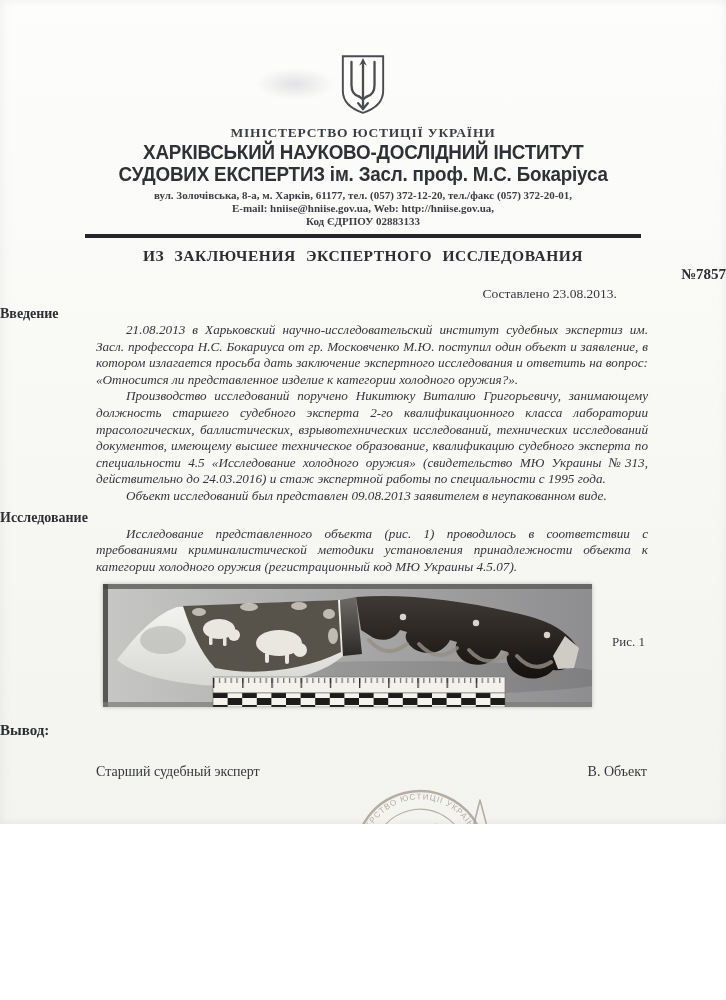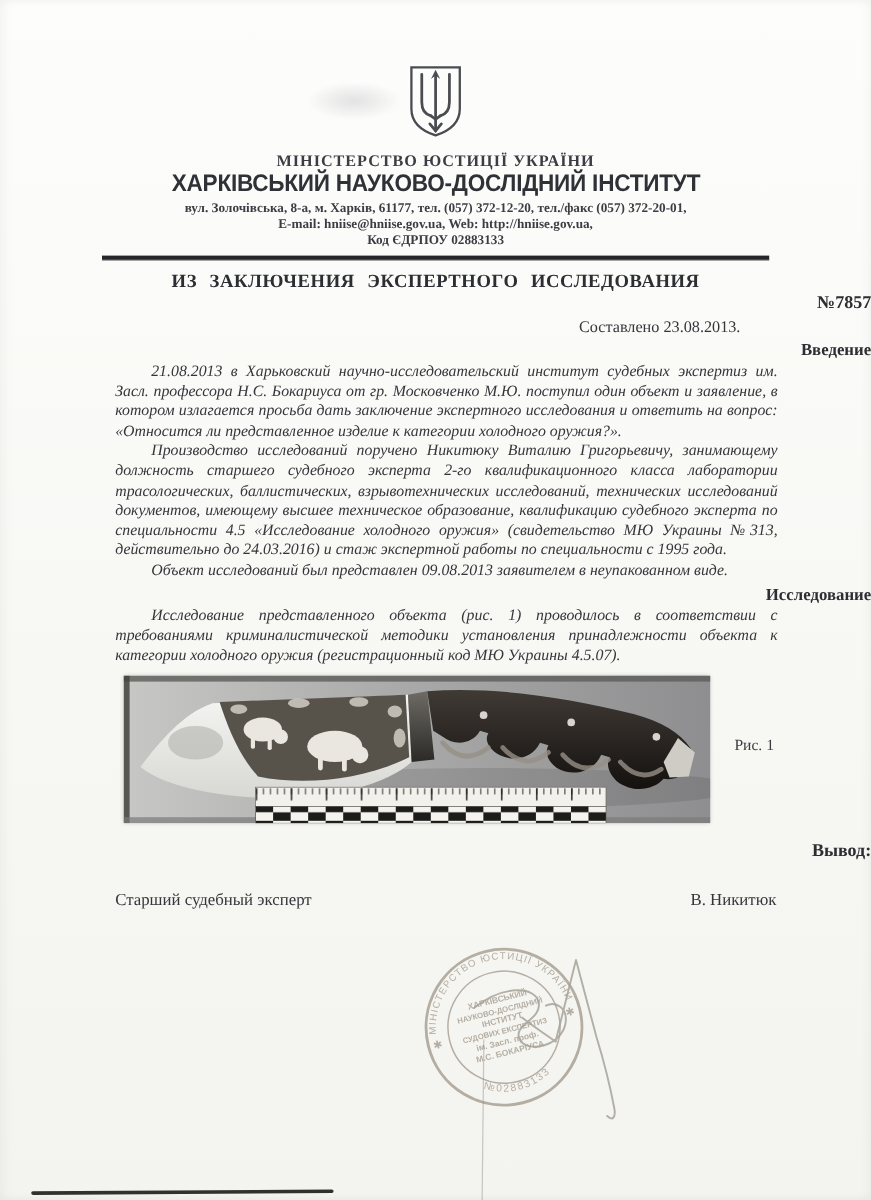--- a/index.html
+++ b/index.html
@@ -1,39 +1,39 @@
 <!DOCTYPE html>
 <html><head>
 <meta charset="utf-8">
 <style>
   * { margin: 0; padding: 0; box-sizing: border-box; }
   html,body { width:726px; }
   body { font-family:"Liberation Serif", serif; }
   .page {
-    position: relative; width:726px; height:1000px; overflow:hidden;
+    position: relative; width:726px; height:824px; overflow:hidden;
     background: linear-gradient(180deg,#fdfdfc 0%,#f8f8f5 50%,#f3f3ef 100%);
     color:#35363b;
     box-shadow: inset 4px 0 10px rgba(0,0,0,.035), inset -3px 0 8px rgba(0,0,0,.03);
   }
   .center { text-align:center; }
   .emblem-wrap { padding-top:54px; text-align:center; }
   .ministry { margin-top:5px; font-size:13.5px; font-weight:bold; letter-spacing:.8px; color:#3c3d44; }
   .institute { font-family:"Liberation Sans", sans-serif; font-weight:bold; font-size:20px;
                line-height:22px; color:#303136; letter-spacing:-.2px; }
   .institute .squeeze { display:inline-block; transform:scaleX(.94); transform-origin:center; white-space:nowrap; }
   .addr { font-size:11px; font-weight:bold; line-height:13px; color:#3c3d44; }
   .addr-first { margin-top:4px; }
   .rule { width:556px; margin:6px auto 0; height:2px;
           border-top:3px solid #26262a; border-bottom:1.5px solid #26262a; }
   .title-block { margin-top:8px; font-weight:bold; color:#2d2e33; }
   .t1 { font-size:15px; line-height:18px; letter-spacing:1px; }
   .t2 { font-size:15.5px; line-height:19px; word-spacing:6px; letter-spacing:.5px; }
   .t3 { font-size:15px; line-height:18px;text-align:right; }
   .date-line { margin-top:3px; padding-right:109px; text-align:right; font-size:13.5px; }
-  h3.sec { margin-top:3px; text-align:right; font-size:14px; line-height:17px; color:#2d2e33; }
+  h3.sec { margin-top:3px; text-align:left; font-size:14px; line-height:17px; color:#2d2e33; }
   p.body { margin:0 78px 0 96px; text-align:justify; text-indent:30px;
            font-size:13.2px; line-height:16.6px;font-style:italic; }
   p.concl { margin:1px 78px 0 96px; text-align:justify; text-indent:32px;
             font-size:15.2px; line-height:21px; }
   h3.sec-research { margin-top:4px; }
   h3.sec-concl { margin-top:15px; font-size:15px; }
   figure.photo-fig { position:relative; margin:9px 0 0 0; height:123px; }
   .photo { position:absolute; left:103px; top:0; width:489px; height:123px; display:block;
            box-shadow:0 0 4px rgba(0,0,0,.25); }
   .fig-caption { position:absolute; left:612px; top:50px; font-size:13px; color:#3a3b40; }
@@ -65,20 +65,21 @@
         <path d="M13,8 V32 Q13,42 21,44"></path>
         <path d="M37,8 V32 Q37,42 29,44"></path>
         <path d="M21,44 L25,47 L29,44"></path>
         <path d="M25,47 V57"></path>
         <path d="M20,51 L25,57 L30,51"></path>
       </g>
       <path d="M25,4 L21,12 L25,9 L29,12 Z" fill="#4b4c52"></path>
     </svg>
     <div class="ministry">МІНІСТЕРСТВО ЮСТИЦІЇ УКРАЇНИ</div>
     <div class="institute"><span class="squeeze">ХАРКІВСЬКИЙ НАУКОВО-ДОСЛІДНИЙ ІНСТИТУТ</span></div>
+    <div class="institute"><span class="squeeze">СУДОВИХ ЕКСПЕРТИЗ ім. Засл. проф. М.С. Бокаріуса</span></div>
     <div class="addr addr-first">вул. Золочівська, 8-а, м. Харків, 61177, тел. (057) 372-12-20, тел./факс (057) 372-20-01,</div>
     <div class="addr">E-mail: hniise@hniise.gov.ua, Web: http://hniise.gov.ua,</div>
     <div class="addr">Код ЄДРПОУ 02883133</div>
     <div class="rule"></div>
   </div>
 
   <div class="title-block center">
     <div class="t2">ИЗ ЗАКЛЮЧЕНИЯ ЭКСПЕРТНОГО ИССЛЕДОВАНИЯ</div>
     <div class="t3">№7857</div>
   </div>
@@ -179,21 +180,21 @@
         <rect x="0" y="16" width="292" height="14" fill="url(#pc)" stroke="#55554f" stroke-width="0.5"></rect>
       </g>
     </svg>
     <figcaption class="fig-caption">Рис. 1</figcaption>
   </figure>
 
   <h3 class="sec sec-concl">Вывод:</h3>
 
   <div class="sig-row">
     <span>Старший судебный эксперт</span>
-    <span>В. Никитюк</span>
+    <span>В. Объект</span>
   </div>
 
   <svg class="artifact stamp" viewBox="0 0 140 140">
     <g transform="rotate(-14 70 70)" fill="#8f8373" stroke="#8f8373">
       <circle cx="70" cy="70" r="64" fill="none" stroke-width="2.4"></circle>
       <circle cx="70" cy="70" r="46" fill="none" stroke-width="1.2"></circle>
       <defs>
         <path id="tpTop" d="M 14,70 A 56,56 0 1 1 126,70" fill="none"></path>
         <path id="tpBot" d="M 20.2,88.1 A 53,53 0 0 0 119.8,88.1" fill="none"></path>
       </defs>

